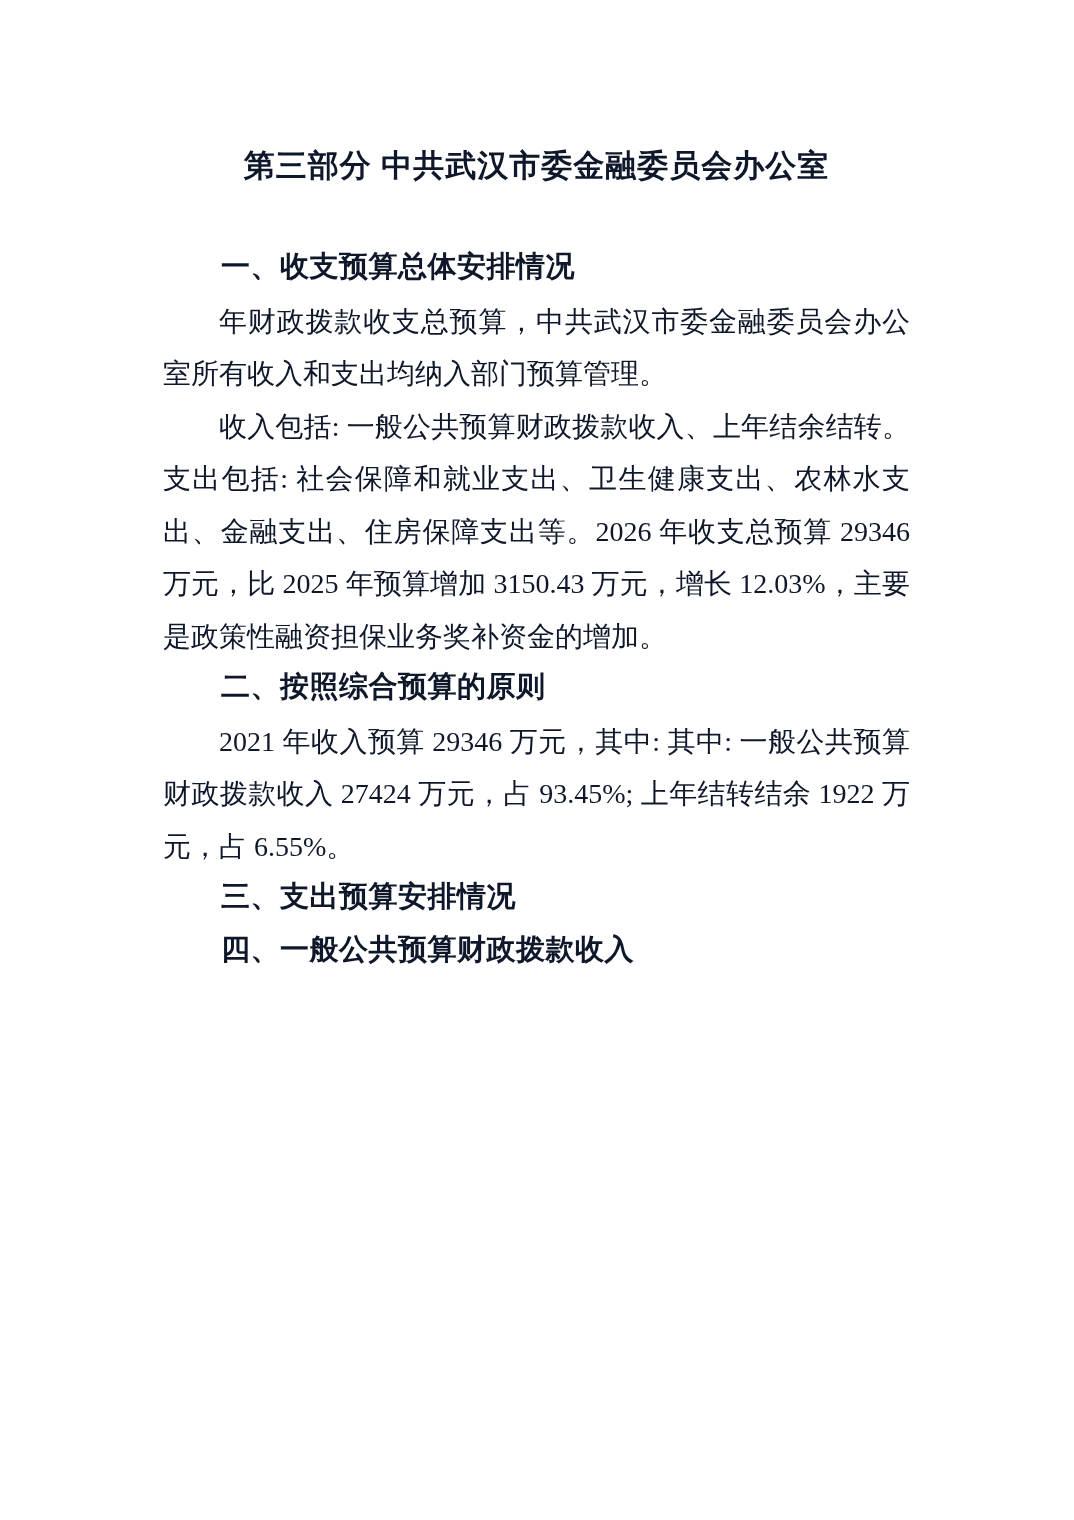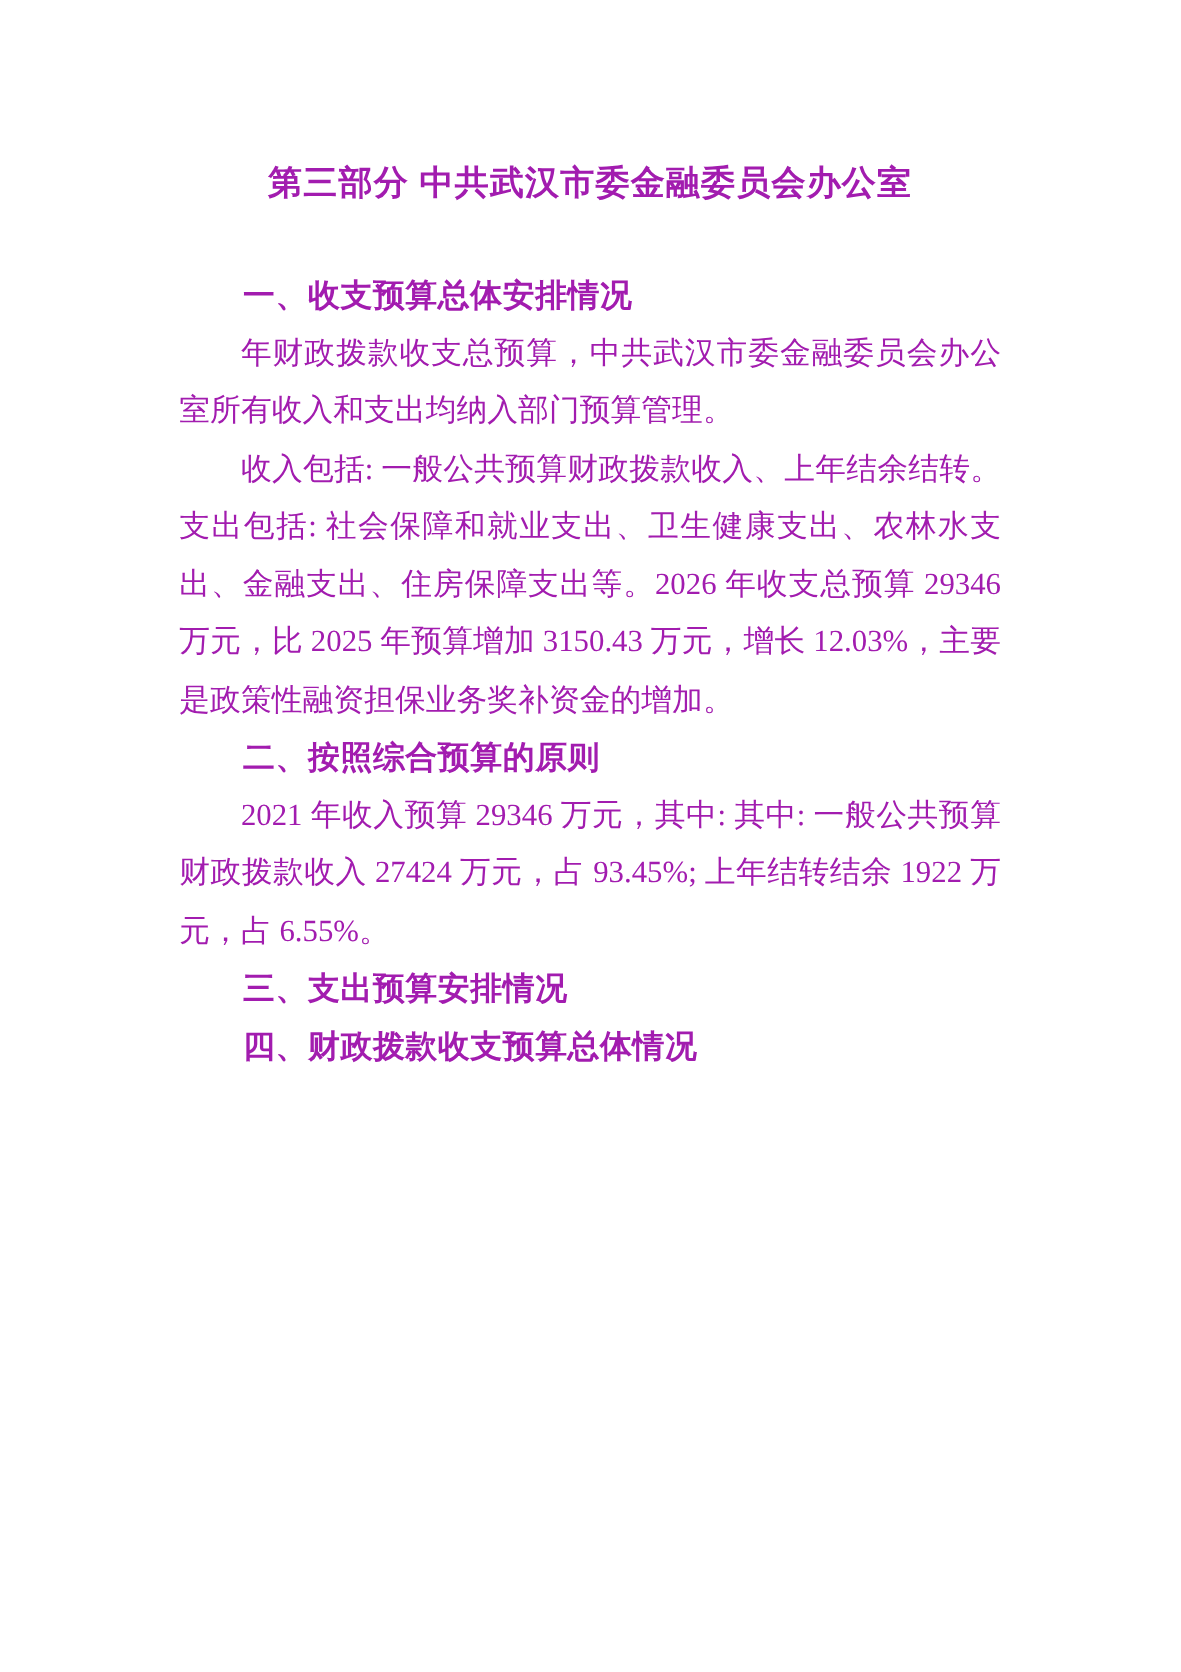--- a/index.html
+++ b/index.html
@@ -5,21 +5,21 @@
   html, body {
     margin: 0;
     padding: 0;
     background: #ffffff;
   }
   .page {
     position: relative;
     width: 955px;
     height: 1520px;
     background: #ffffff;
-    color: #a21caf;
+    color: #0f172a;
     overflow: hidden;
   }
   .doc {
     position: absolute;
     left: 163px;
     top: 137px;
     width: 747px;
   }
   .title-block {
     font-family: "Liberation Sans", "DejaVu Sans", sans-serif;
@@ -32,21 +32,21 @@
   .doc-body {
     margin-top: 49px;
     font-family: "Liberation Serif", "DejaVu Serif", serif;
     font-size: 28px;
     line-height: 52.5px;
     text-align: justify;
     text-justify: inter-ideograph;
   }
   .section-heading {
     margin: 0;
-    font-family: Liberation Sans, sans-serif;
+    font-family: Liberation Mono, monospace;
     font-weight: 700;
     font-size: 29px;
     line-height: 52.5px;
     text-indent: 2em;
     text-align: left;
     letter-spacing: 0.5px;
   }
   .para {
     margin: 0;
     text-indent: 2em;
@@ -66,17 +66,17 @@
 
       <h2 class="section-heading">一、收支预算总体安排情况</h2>
       <p class="para">年财政拨款收支总预算，中共武汉市委金融委员会办公室所有收入和支出均纳入部门预算管理。</p>
       <p class="para">收入包括: 一般公共预算财政拨款收入、上年结余结转。支出包括: 社会保障和就业支出、卫生健康支出、农林水支出、金融支出、住房保障支出等。2026 年收支总预算 29346 万元，比 2025 年预算增加 3150.43 万元，增长 12.03%，主要是政策性融资担保业务奖补资金的增加。</p>
 
       <h2 class="section-heading">二、按照综合预算的原则</h2>
       <p class="para">2021 年收入预算 29346 万元，其中: 其中: 一般公共预算财政拨款收入 27424 万元，占 93.45%; 上年结转结余 1922 万元，占 6.55%。</p>
 
       <h2 class="section-heading">三、支出预算安排情况</h2>
 
-      <h2 class="section-heading">四、财政拨款收支预算总体情况</h2>
+      <h2 class="section-heading">四、一般公共预算财政拨款收入</h2>
 
     </div>
   </div>
 </div>
 
 </body></html>

